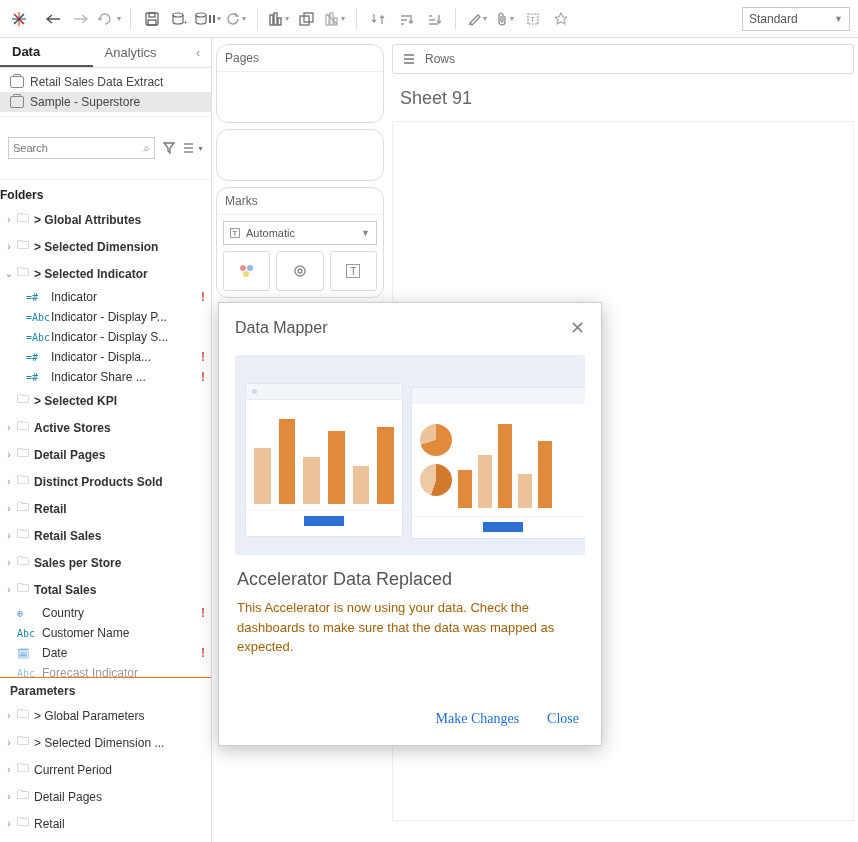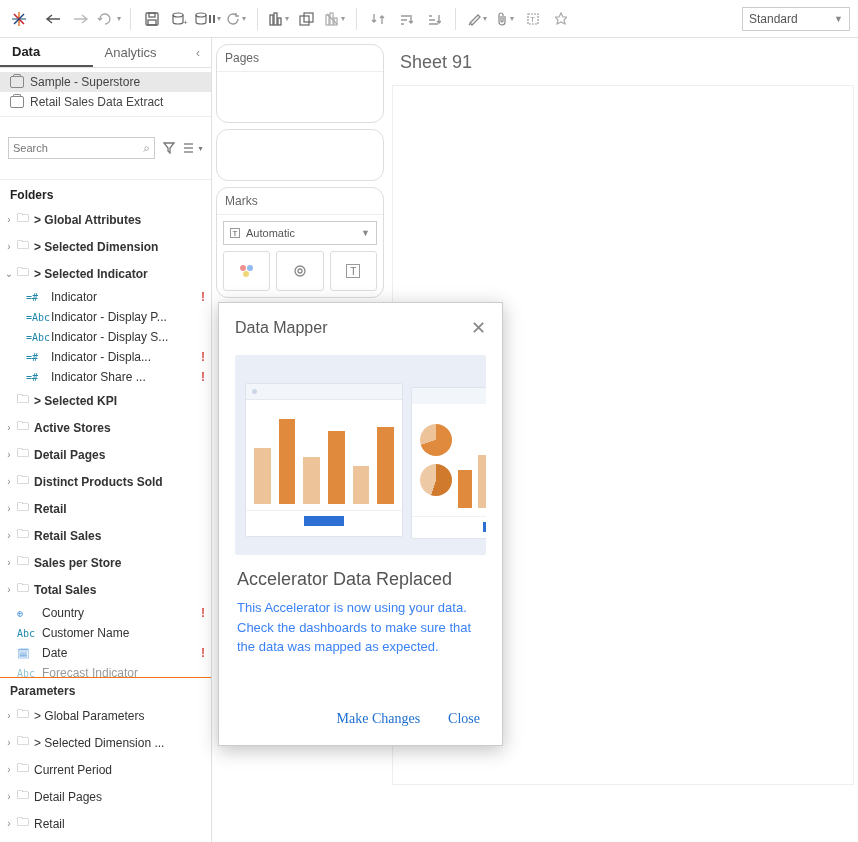--- a/index.html
+++ b/index.html
@@ -26,21 +26,21 @@
 .ds-item { display: flex; align-items: center; padding: 3px 10px; gap: 6px; font-size: 12px; color: #444; cursor:pointer;}
 .ds-item.selected { background: #e8e8e8; }
 .ds-icon { width: 14px; height: 12px; border: 1px solid #888; border-radius: 2px; position:relative;}
 .ds-icon::after{ content:''; position:absolute; top:-3px; left:2px; right:2px; height:2px; border:1px solid #888; border-bottom:none; border-radius:2px 2px 0 0;}
 
 .search-row { display: flex; align-items: center; padding: 20px 8px; gap: 4px; border-top:1px solid #eee; border-bottom:1px solid #eee;}
 .search-box { flex: 1; border: 1px solid #ccc; height: 22px; display: flex; align-items: center; padding: 0 4px; }
 .search-box input { flex:1; border: none; outline: none; font-size: 11px; width: 100%; }
 .sr-btn { width: 20px; height: 20px; display:flex; align-items:center; justify-content:center; color:#777; cursor:pointer;}
 
-.section-label { padding: 8px 10px 4px; font-size: 12px; font-weight: 700; color: #222; }
+.section-label { padding: 8px 0 4px; font-size: 12px; font-weight: 700; color: #222; }
 
 .tree { flex:1; overflow:hidden; padding-bottom:4px;}
 .tree-item { display: flex; align-items: center; padding: 3px 6px 3px 4px; gap: 3px; cursor:pointer;}
 .tree-item .chev { width: 10px; font-size: 10px; color: #888; text-align:center;}
 .tree-item .fold-icon { width:14px; color:#777;}
 .tree-item .label { font-size: 12px; color: #333; white-space: nowrap; overflow: hidden; text-overflow: ellipsis; flex:1;}
 .tree-item.bold .label { font-weight: 700; }
 .tree-item .warn { color: #d9534f; font-weight: 700; width: 10px; text-align: right; }
 .tree-indent { padding-left: 26px; }
 .field-icon { width: 22px; font-size: 10px; font-family: monospace; color: #28a; text-align:left;}
@@ -60,21 +60,21 @@
 .mark-card { flex:1; border:1px solid #ddd; border-radius:3px; height:40px; display:flex; align-items:center; justify-content:center; color:#777;}
 
 
 .view-area { position:absolute; top:38px; left:388px; right:0; bottom:0; }
 .shelf { border:1px solid #ddd; height:30px; display:flex; align-items:center; padding:0 8px; gap:8px; margin:6px 4px 0 4px; color:#666; border-radius:2px;}
 .shelf .shelf-icon{ width:16px; display:flex; align-items:center; justify-content:center; color:#999;}
 .sheet-title { font-size: 18px; color:#666; padding: 14px 12px 8px; font-weight:300;}
 .canvas { margin:4px; border:1px solid #eee; height: 700px; background:#fff;}
 
 
-.modal { position:absolute; top:302px; left:218px; width:285px; background:#fff; border:1px solid #ccc; box-shadow:0 4px 18px rgba(0,0,0,0.25); z-index: 50;}
+.modal { position:absolute; top:302px; left:218px; width:384px; background:#fff; border:1px solid #ccc; box-shadow:0 4px 18px rgba(0,0,0,0.25); z-index: 50;}
 .modal-head { display:flex; align-items:center; justify-content:space-between; padding:14px 16px 10px;}
 .modal-title { font-size:16px; color:#555;}
 .modal-close { font-size:18px; color:#888; cursor:pointer;}
 .modal-img { margin: 6px 16px 14px; height: 200px; background:#e9eef7; border-radius:2px; position:relative; overflow:hidden;}
 .mockpane{ position:absolute; background:#fff; border:1px solid #dfe4ec; border-radius:2px;}
 .mockpane.a{ top:28px; left:10px; width:158px; height:154px;}
 .mockpane.b{ top:32px; left:176px; width:184px; height:152px;}
 .mp-head{ height:16px; background:#f2f5fa; border-bottom:1px solid #e6eaf0; display:flex; align-items:center; padding:0 6px; gap:3px;}
 .mp-head .dot{ width:5px; height:5px; border-radius:50%; background:#cdd6e4;}
 .mp-body{ padding:10px 8px 6px; display:flex; align-items:flex-end; gap:8px; height:110px;}
@@ -88,21 +88,21 @@
 .mp-foot{ height:20px; border-top:1px solid #eef1f6; display:flex; align-items:center; justify-content:center;}
 .mp-foot .btn{ width:40px; height:10px; background:#2d6fd2;}
 .mp-bbody{ padding:8px; display:flex; gap:6px; height:112px;}
 .pies{ display:flex; flex-direction:column; gap:8px; justify-content:center;}
 .pie{ width:32px; height:32px; border-radius:50%; background:conic-gradient(#e08a3d 0 70%, #edc49a 70% 100%);}
 .pie2{ width:32px; height:32px; border-radius:50%; background:conic-gradient(#d07a2d 0 55%, #eec9a5 55% 100%);}
 .minibars{ flex:1; display:flex; align-items:flex-end; gap:6px;}
 .minibars .bar{ width:14px;}
 .mp-top{ height:16px; background:#f2f5fa; display:flex; align-items:center; padding:0 6px; gap:3px;}
 .modal h3 { font-size:18px; color:#555; font-weight:400; padding:0 18px 8px;}
-.modal p { font-size:13px; color:#3b82f6; padding:0 18px; line-height:1.5;}
+.modal p { font-size:13px; color:#a16207; padding:0 18px; line-height:1.5;}
 .modal-actions { display:flex; justify-content:flex-end; gap:28px; padding:54px 22px 18px;font-family:Liberation Serif, serif;}
 .modal-actions a { color:#1f6fd0; font-size:14px; cursor:pointer;}
 
 svg { display:block; }
 </style>
 </head>
 <body>
 
 <div class="toolbar">
   <div class="logo">
@@ -244,27 +244,27 @@
     <div class="tab active">
         <span>Data</span>
       </div>
     <div class="tab">
         <span>Analytics</span>
       </div>
     <div class="tab-collapse">‹</div>
   </div>
 
   <div class="datasources">
+    <div class="ds-item">
+      <div class="ds-icon"></div>
+      <span>Retail Sales Data Extract</span>
+    </div>
     <div class="ds-item selected">
       <div class="ds-icon"></div>
       <span>Sample - Superstore</span>
-    </div>
-    <div class="ds-item">
-      <div class="ds-icon"></div>
-      <span>Retail Sales Data Extract</span>
     </div>
   </div>
 
   <div class="search-row">
     <div class="search-box">
       <input placeholder="Search" style="">
       <span style="color:#999">⌕</span>
     </div>
     <div class="sr-btn">
       <svg width="12" height="12" viewBox="0 0 12 12" fill="none" stroke="#777" stroke-width="1.3">
@@ -456,20 +456,30 @@
         </div>
         <div class="mark-card">
           <span style="border:1px solid #999;width:14px;height:14px;display:inline-flex;align-items:center;justify-content:center;font-size:10px">T</span>
         </div>
       </div>
     </div>
   </div>
 </div>
 
 <div class="view-area">
+  <div class="shelf">
+    <span class="shelf-icon">
+      <svg width="12" height="12" viewBox="0 0 12 12" fill="#999">
+          <rect x="1" y="1" width="10" height="2"></rect>
+          <rect x="1" y="5" width="10" height="2"></rect>
+          <rect x="1" y="9" width="10" height="2"></rect>
+        </svg>
+    </span>
+    <span>Rows</span>
+  </div>
   <div class="sheet-title">Sheet 91</div>
   <div class="canvas"></div>
 </div>
 
 <div class="modal">
   <div class="modal-head">
     <div class="modal-title">Data Mapper</div>
     <div class="modal-close">✕</div>
   </div>
   <div class="modal-img">

